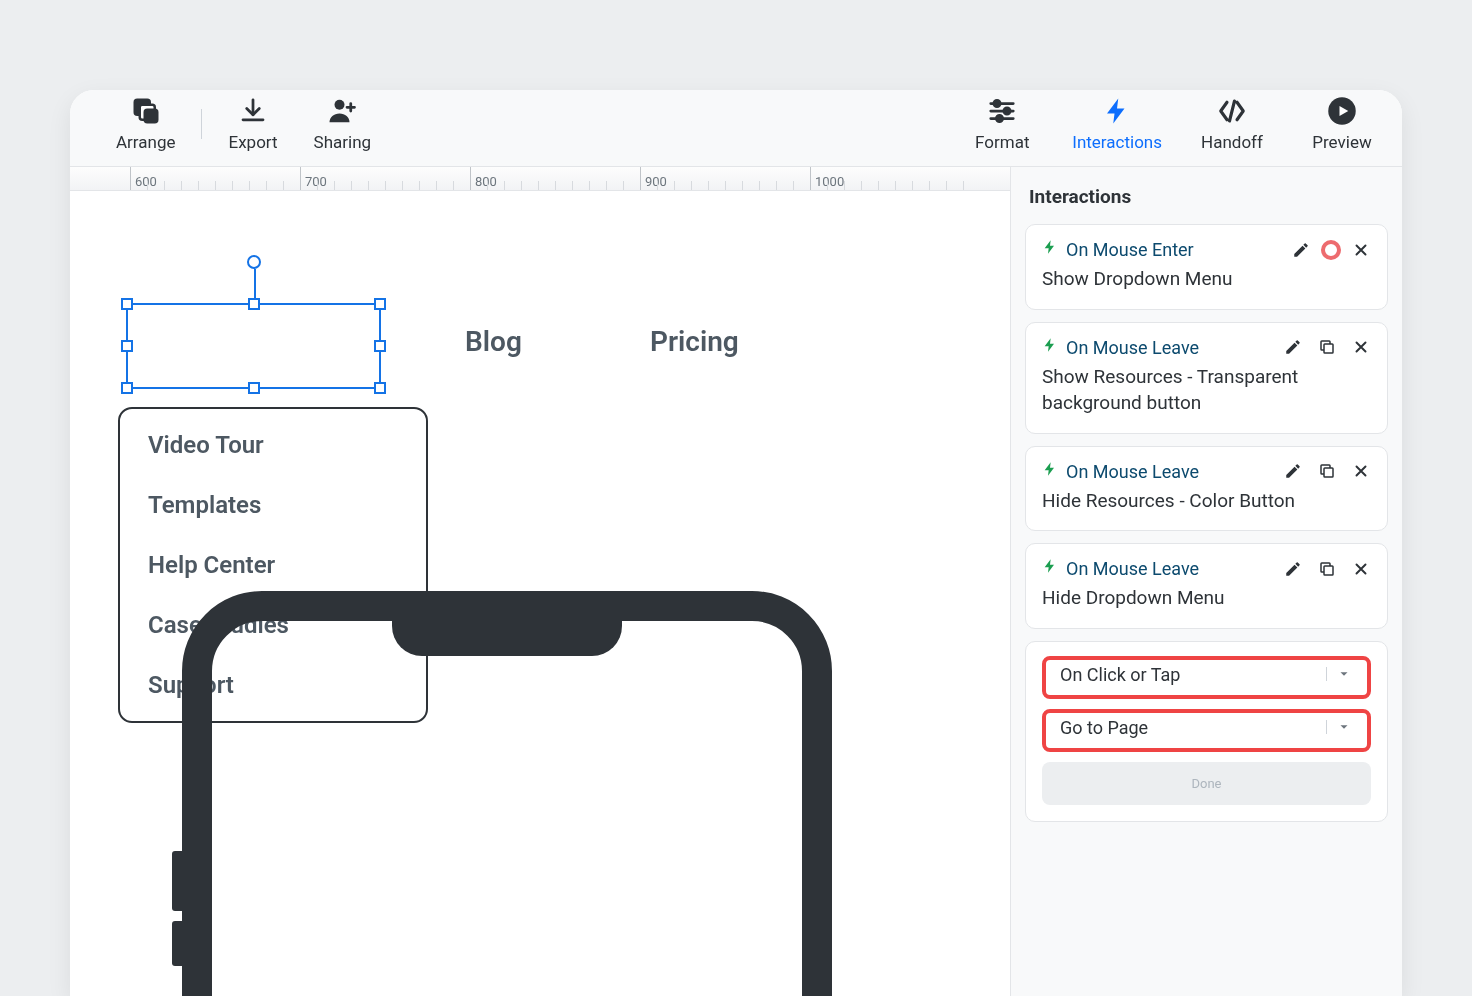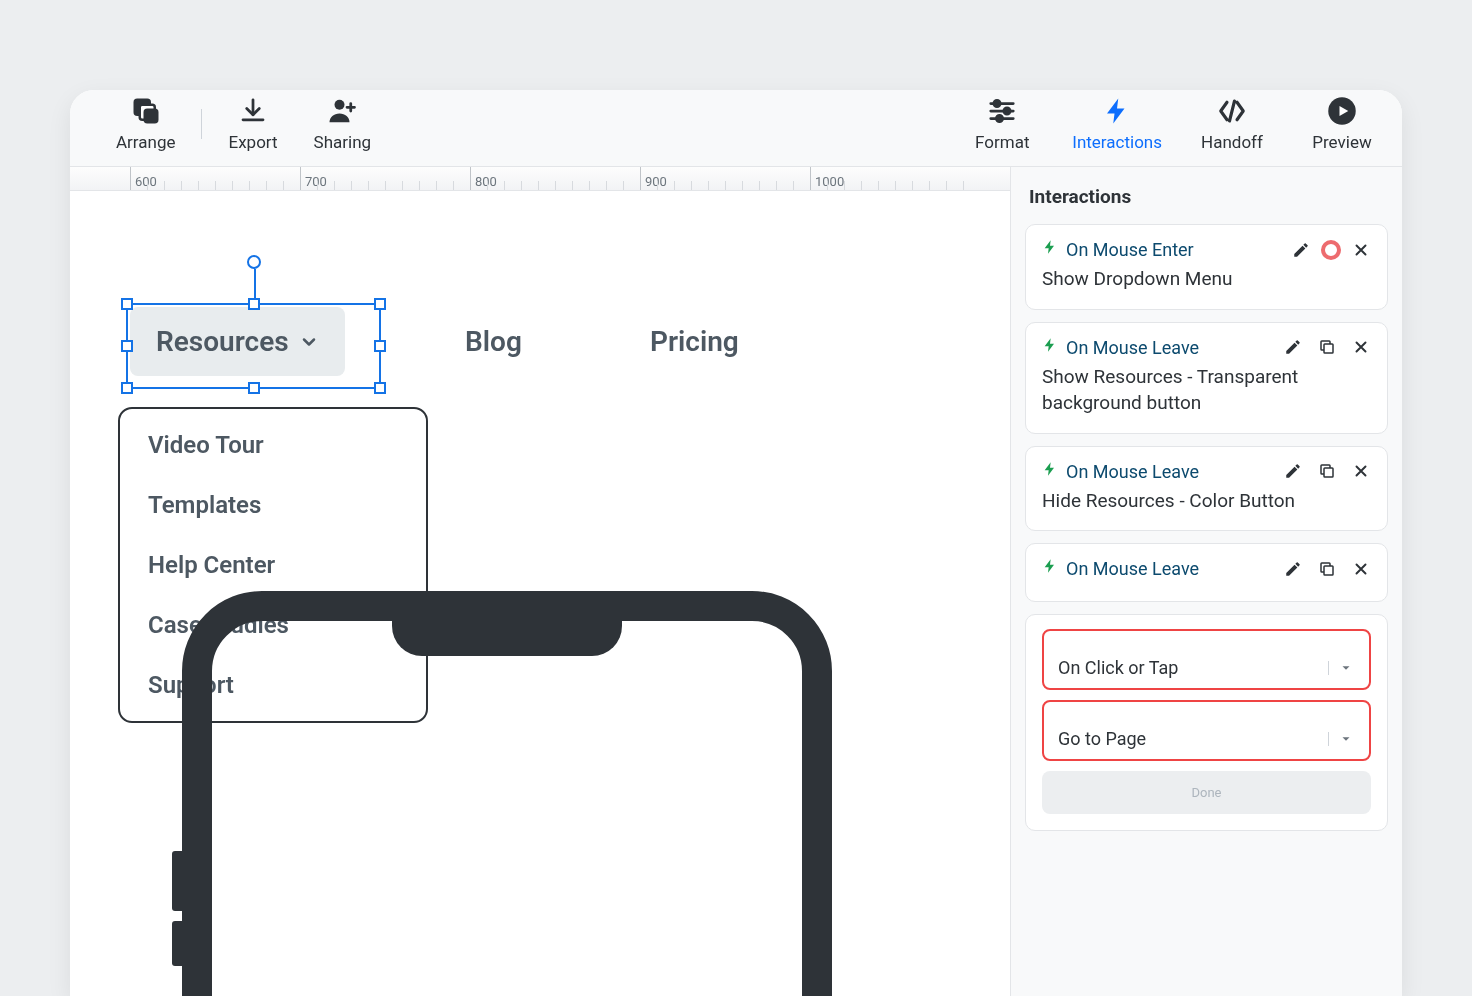--- a/index.html
+++ b/index.html
@@ -191,24 +191,24 @@
 
   .controls-card {
     margin-top: 4px;
   }
   .select-row {
     display:flex; margin-bottom: 10px;
   }
   .select-row .sel {
     flex:1;
     background:#fff;
-    border:2px solid #ef4444;
+    border:4px solid #ef4444;
     border-radius:8px;
     display:flex; align-items:center; justify-content:space-between;
-    padding:26px 6px 10px 14px;
+    padding:4px 6px 10px 14px;
     font-size:18px; color:#2e3338;
   }
   .select-row .caret-box {
     border-left:1px solid #cfd4da;
     padding: 0 10px;
     color:#6c757d;
     display:flex; align-items:center; justify-content:center;
   }
   .green-btn {
     background:#1b9e50;
@@ -343,26 +343,20 @@
           <div class="minor" style="left: 791px;"></div>
           <div class="minor" style="left: 808px;"></div>
           <div class="minor" style="left: 825px;"></div>
           <div class="minor" style="left: 842px;"></div>
           <div class="minor" style="left: 859px;"></div>
           <div class="minor" style="left: 876px;"></div>
           <div class="minor" style="left: 893px;"></div>
         </div>
       <div class="canvas">
 
-        <div class="nav-item nav-resources">
-          <span>Resources</span>
-          <svg width="20" height="20" viewBox="0 0 24 24" fill="none" stroke="#4d5862" stroke-width="3" stroke-linecap="round" stroke-linejoin="round">
-              <path d="M6 9l6 6 6-6"></path>
-            </svg>
-        </div>
         <div class="nav-item nav-blog">
           <span>Blog</span>
         </div>
         <div class="nav-item nav-pricing">
           <span>Pricing</span>
         </div>
 
         <div class="selection-box">
           <div class="rotate-line"></div>
           <div class="rotate-handle"></div>
@@ -501,20 +495,21 @@
                     <path d="M16 8V5a1 1 0 00-1-1H5a1 1 0 00-1 1v10a1 1 0 001 1h3"></path>
                   </svg>
                 </div>
           <div class="ico">
                   <svg viewBox="0 0 24 24" fill="none" stroke="#2e3338" stroke-width="2.6" stroke-linecap="round">
                     <path d="M6 6l12 12M18 6L6 18"></path>
                   </svg>
                 </div>
         </div>
       </div>
+      <div class="desc">Hide Dropdown Menu</div>
     </div>
         </div>
 
       <div class="interaction-card controls-card">
         <div class="select-row">
           <div class="sel">
             <span>On Click or Tap</span>
             <span class="caret-box">
               <svg width="14" height="14" viewBox="0 0 24 24" fill="#6c757d">
                   <path d="M6 9l6 6 6-6z"></path>

